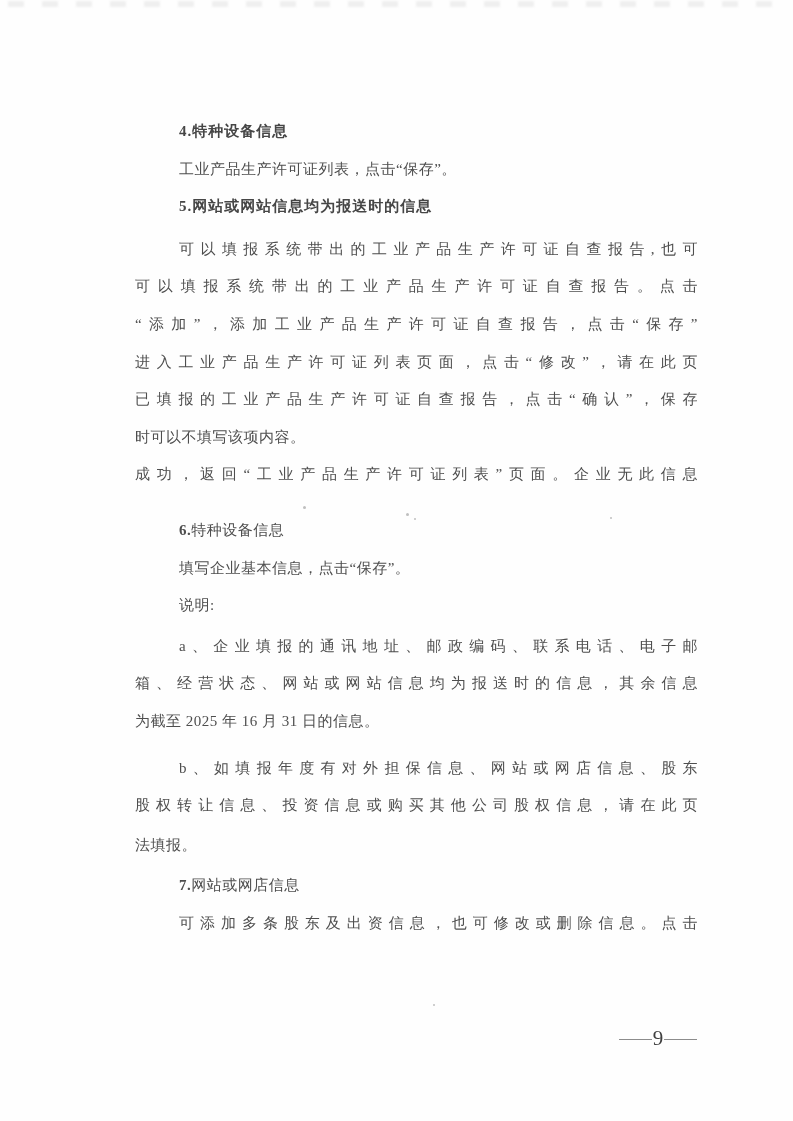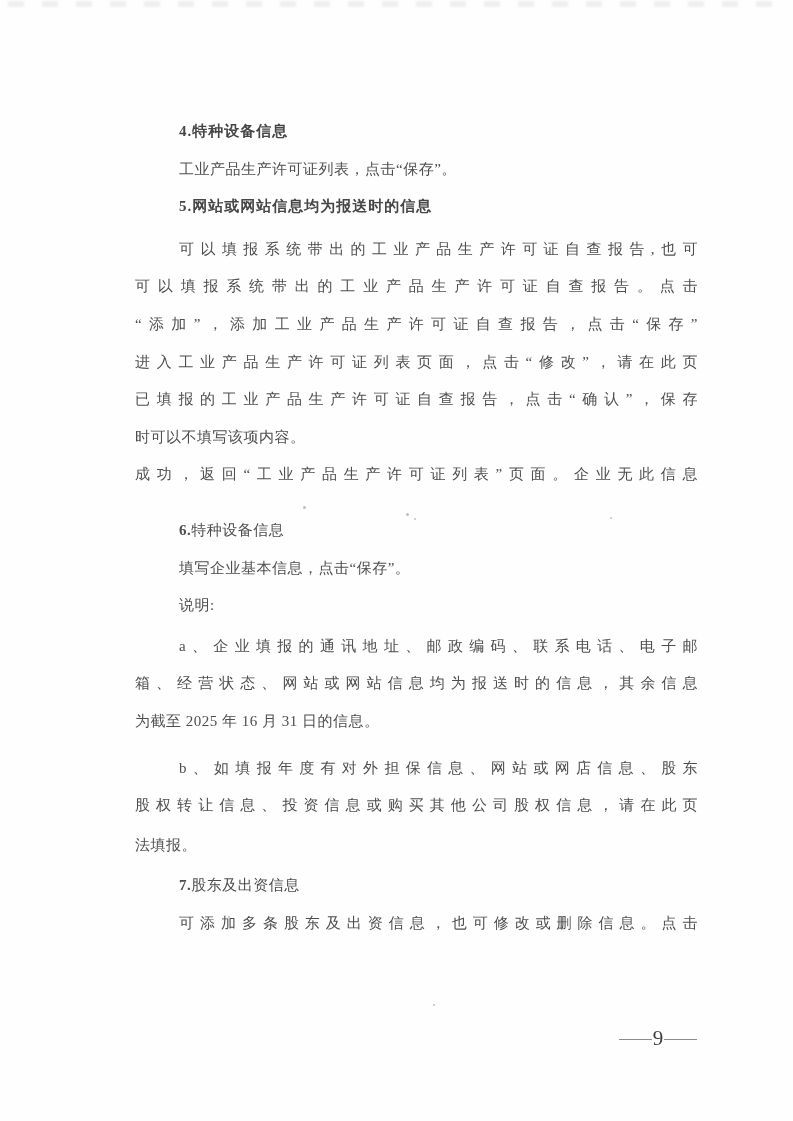--- a/index.html
+++ b/index.html
@@ -106,21 +106,21 @@
     <div class="line indent">说明:</div>
 
     <div class="line indent just" style="margin-top:3px">a、企业填报的通讯地址、邮政编码、联系电话、电子邮</div>
     <div class="line just">箱、经营状态、网站或网站信息均为报送时的信息，其余信息</div>
     <div class="line">为截至 2025 年 16 月 31 日的信息。</div>
 
     <div class="line indent just" style="margin-top:9px">b、如填报年度有对外担保信息、网站或网店信息、股东</div>
     <div class="line just">股权转让信息、投资信息或购买其他公司股权信息，请在此页</div>
     <div class="line" style="margin-top:2px">法填报。</div>
 
-    <div class="line indent" style="margin-top:3px"><span class="num">7.</span><span>股东及出资信息</span></div>
+    <div class="line indent" style="margin-top:3px"><span class="num">7.</span><span>网站或网店信息</span></div>
 
     <div class="line indent just">可添加多条股东及出资信息，也可修改或删除信息。点击</div>
 
   </div>
 
   <div class="speck" style="left:303px;top:506px;width:3px;height:3px;"></div>
   <div class="speck" style="left:406px;top:513px;width:3px;height:3px;"></div>
   <div class="speck" style="left:414px;top:518px;width:2px;height:2px;"></div>
   <div class="speck" style="left:610px;top:517px;width:2px;height:2px;"></div>
   <div class="speck" style="left:228px;top:916px;width:2px;height:2px;"></div>

